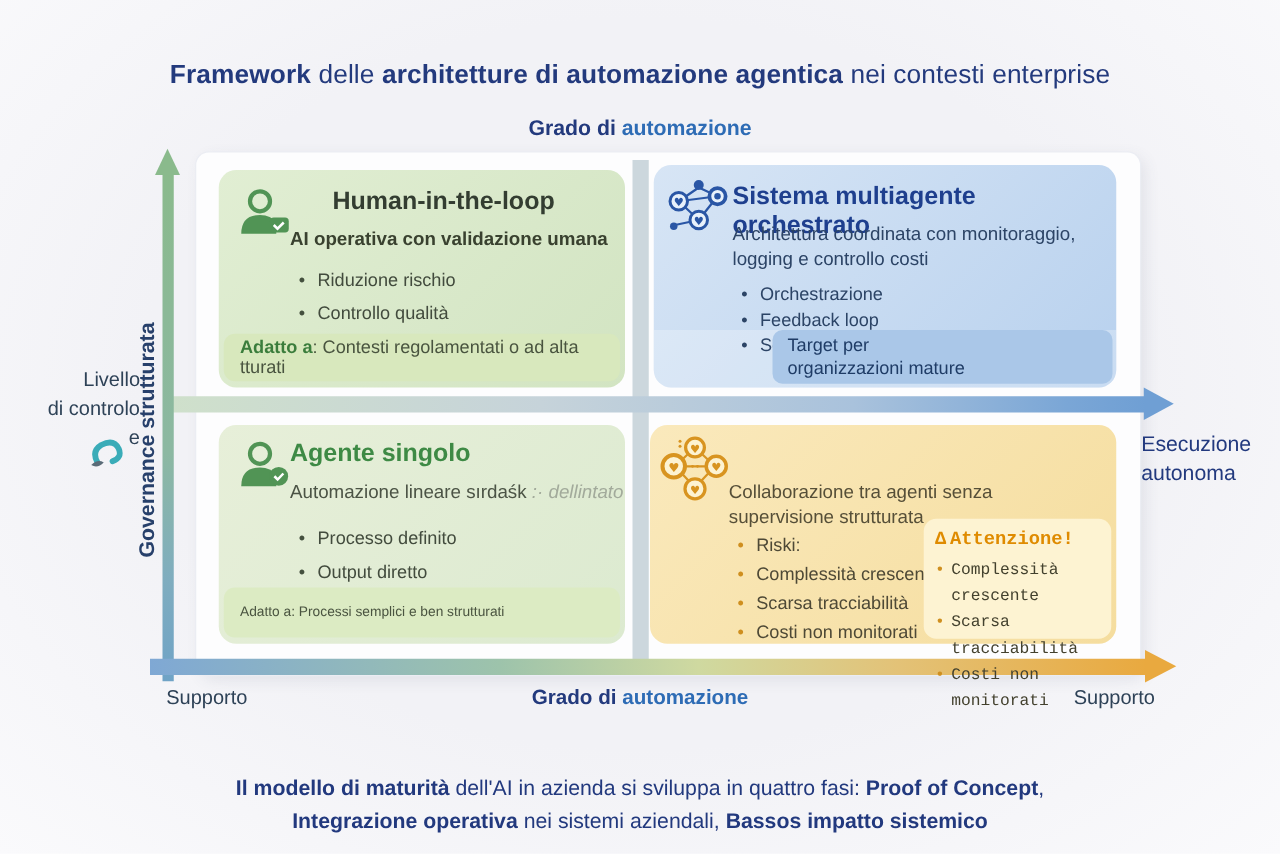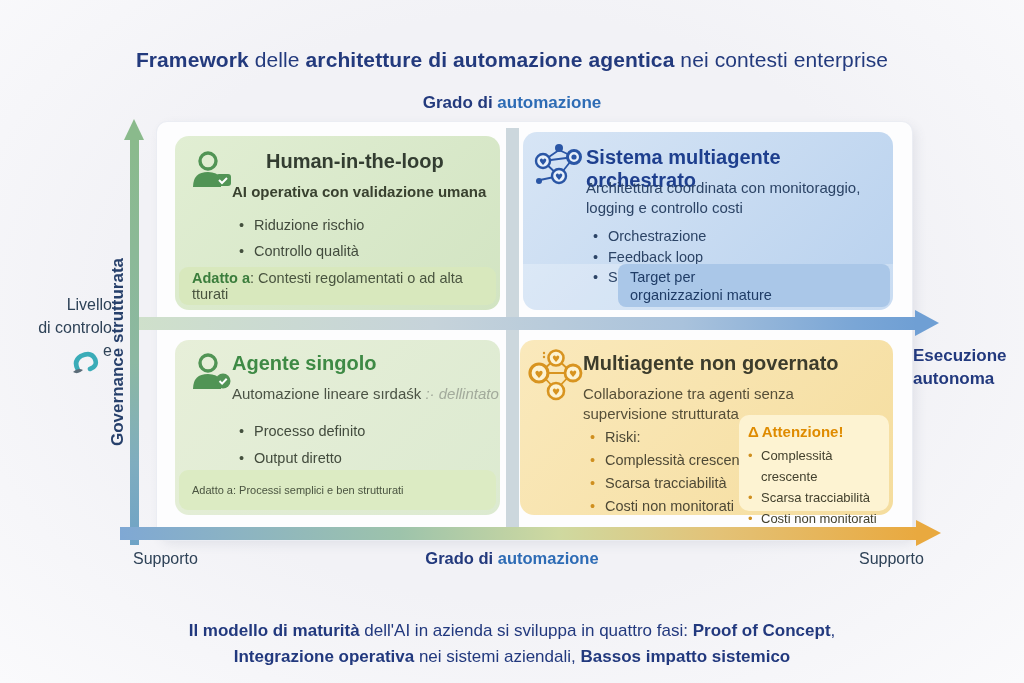--- a/index.html
+++ b/index.html
@@ -32,21 +32,21 @@
   .x-axis{left:120px;top:527px;width:798px;height:13px;
           background:linear-gradient(90deg,#7fa8d4,#9dc3ab 35%,#cfd9a0 55%,#e3c277 75%,#e9a93f);}
   .x-arrowhead{left:916px;top:520px;width:0;height:0;border-top:13px solid transparent;
                border-bottom:13px solid transparent;border-left:25px solid #e9a93f;}
   .lab-supporto{top:550px;font-size:16px;color:#2e4257;}
   .axis-bottom-label{left:0;right:0;top:549px;text-align:center;font-size:16.5px;font-weight:bold;}
   
   .left-label{left:22px;top:293px;width:90px;text-align:right;font-size:16px;color:#2e4257;line-height:23px;}
   .gov-label{left:118px;top:352px;transform:translate(-50%,-50%) rotate(-90deg);white-space:nowrap;
              font-weight:bold;font-size:17px;color:#27406b;}
-  .exec-label{left:913px;top:344px;font-weight:bold;font-size:17px;color:#22397e;line-height:23px;}
+  .exec-label{left:913px;top:344px;font-weight:normal;font-size:17px;color:#22397e;line-height:23px;}
   .swirl{left:70px;top:348px;}
   
   .q{position:absolute;border-radius:14px;}
   .q-tl{left:175px;top:136px;width:325px;height:174px;background:linear-gradient(135deg,#e1eed3,#d2e4c2);}
   .q-tr{left:523px;top:132px;width:370px;height:178px;background:linear-gradient(135deg,#d7e5f5,#b8d1ee);}
   .q-bl{left:175px;top:340px;width:325px;height:175px;background:linear-gradient(135deg,#e7efd9,#dcead0);}
   .q-br{left:520px;top:340px;width:373px;height:175px;background:linear-gradient(135deg,#fae9bc,#f5dd9e);}
   .q-title{position:absolute;font-size:20px;font-weight:bold;}
   .tl-title{left:57px;top:14px;color:#333d31;margin-left:34px;}
   .tr-title{left:63px;top:14px;color:#1e3f8e;}
@@ -74,21 +74,21 @@
   .tl-footer{height:38px;background:#d8e8bd;color:#49543f;}
   .tl-footer .adatto{font-weight:bold;color:#3b7d3c;margin-top:43px;}
   .bl-footer{height:40px;background:#dcebc3;color:#4a5440;font-size:11px;}
   .tr-strip{position:absolute;left:0;right:0;bottom:0;height:46px;background:rgba(255,255,255,.25);
             border-radius:0 0 14px 14px;}
   .tr-badge{position:absolute;right:3px;bottom:3px;width:248px;height:43px;background:#aac7e8;
             border-radius:8px;display:flex;align-items:center;padding:0 12px;font-size:14.5px;
             line-height:18px;color:#1f3c66;}
   .tr-badge span{display:block;width:160px;}
   .warn-box{position:absolute;left:219px;top:75px;width:150px;height:96px;background:#fdf3d2;
-            border-radius:10px;padding:8px 9px 0 9px;box-sizing:border-box;}
+            border-radius:10px;padding:8px 9px 0 9px;box-sizing:border-box;font-family:Liberation Mono, monospace;}
   .warn-head{font-size:15px;font-weight:bold;color:#df8b00;}
   .warn-head .tri{font-weight:bold;margin-right:3px;}
   .warn-bullets{margin-top:5px;font-size:13px;line-height:21px;color:#43412e;}
   .warn-bullets div{position:relative;padding-left:13px;}
   .warn-bullets div::before{content:"•";position:absolute;left:0;color:#cf8f1f;}
   .q-icon{position:absolute;}
   
   .caption{left:0;right:0;top:588px;text-align:center;font-size:17px;color:#22397e;line-height:26px;margin-top:30px;}
 </style>
 </head>
@@ -200,21 +200,20 @@
     <text x="11" y="30.5" font-size="10" text-anchor="middle" fill="#d89420" font-family="DejaVu Sans">♥</text>
     <circle cx="45" cy="26" r="8" fill="#fdf3d2" stroke="#d89420" stroke-width="2.8"></circle>
     <text x="45" y="30" font-size="9" text-anchor="middle" fill="#d89420" font-family="DejaVu Sans">♥</text>
     <circle cx="28" cy="44" r="8" fill="#fdf3d2" stroke="#d89420" stroke-width="2.6"></circle>
     <text x="28" y="48" font-size="9" text-anchor="middle" fill="#d89420" font-family="DejaVu Sans">♥</text>
     <circle cx="26" cy="26" r="1.1" fill="#d89420"></circle>
       <circle cx="30" cy="26" r="1.1" fill="#d89420"></circle>
     <circle cx="16" cy="6" r="1.2" fill="#d89420"></circle>
       <circle cx="16" cy="10" r="1.2" fill="#d89420"></circle>
   </svg>
-  <div class="q-title br-title">Multiagente non governato</div>
   <div class="q-sub br-sub">Collaborazione tra agenti senza supervisione strutturata</div>
   <div class="bullets br-bullets">
     <div>Riski:</div>
     <div>Complessità crescente</div>
     <div>Scarsa tracciabilità</div>
     <div>Costi non monitorati</div>
   </div>
   <div class="warn-box">
     <div class="warn-head"><span class="tri">Δ</span><span>Attenzione!</span></div>
     <div class="warn-bullets">

